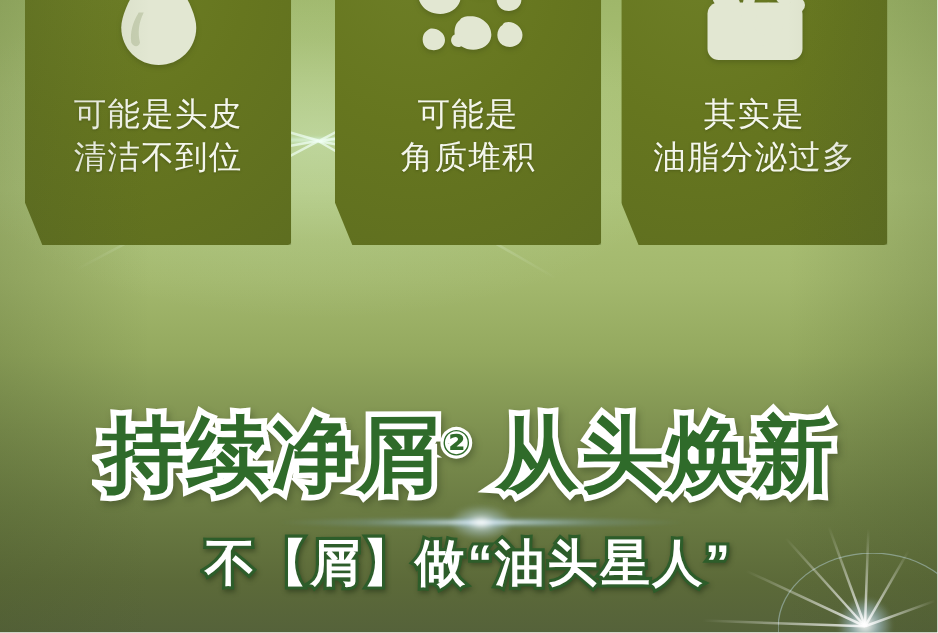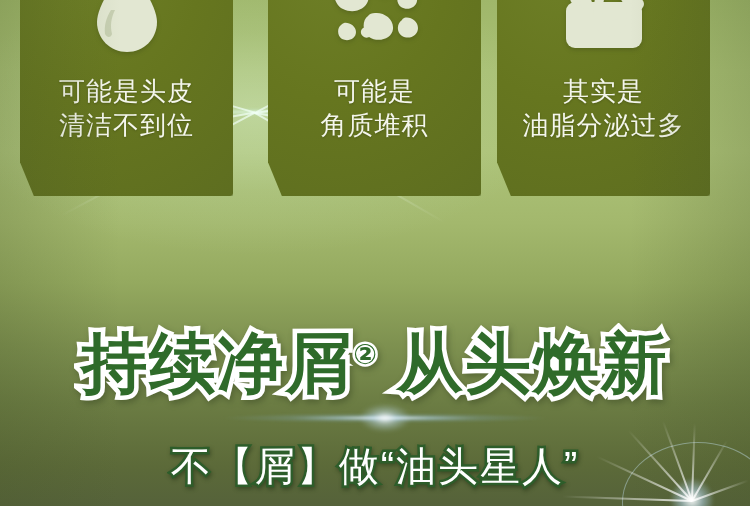--- a/index.html
+++ b/index.html
@@ -89,22 +89,22 @@
     white-space:nowrap;
   }
   .headline .sup{
     font-size:28px;vertical-align:22px;-webkit-text-stroke:5px #ffffff;
     letter-spacing:0;
   }
   .headline .gap{display:inline-block;width:20px;}
 
   
   .subtitle{
-    position:absolute;left:0;top:446px;width:750px;text-align:center;
-    font-size:40px;font-weight:normal;line-height:1;letter-spacing:2px;
+    position:absolute;left:0;top:431px;width:750px;text-align:center;
+    font-size:40px;font-weight:bold;line-height:1;letter-spacing:2px;
     color:#ffffff;
     -webkit-text-stroke:5px #2d5d2a;
     paint-order:stroke fill;
     filter:drop-shadow(1px 2px 2px rgba(20,35,10,0.45));
     white-space:nowrap;
   }
 
   
   .flare-line{
     position:absolute;left:385px;top:418px;pointer-events:none;width:0;height:0;

